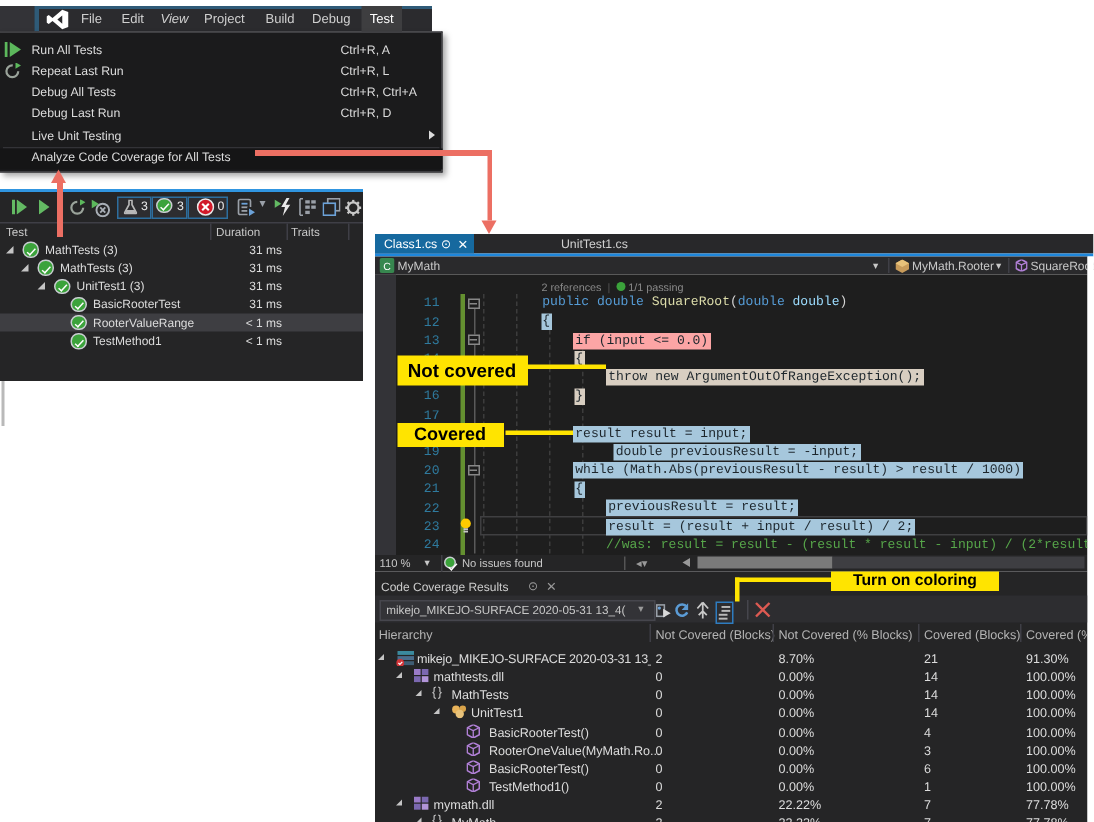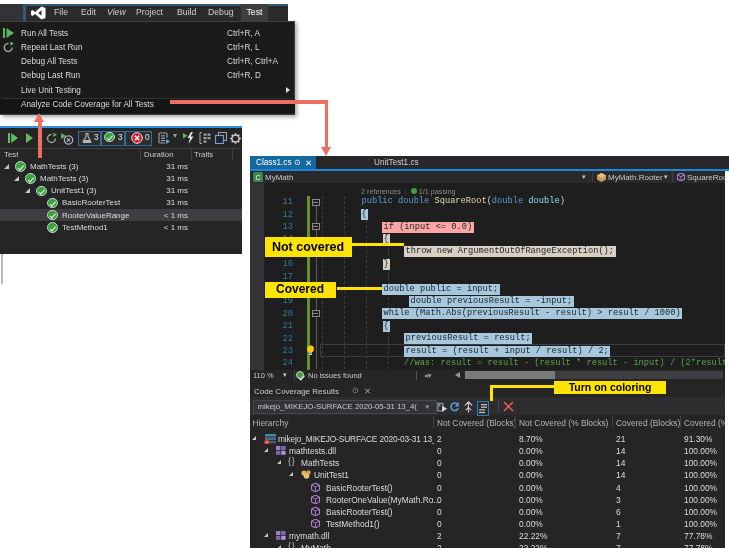--- a/index.html
+++ b/index.html
@@ -246,21 +246,21 @@
       <rect x="4" y="8.8" width="3" height="1.2" fill="#c8c8c8"></rect>
     </svg>
 
 <div class="mono" id="code" style="position:absolute;left:0;top:0;font-size:8.7px;letter-spacing:0;">
   <div class="abs" style="left:361.5px;top:196.4px;"><span style="color:#569cd6">public double</span> <span style="color:#dcdcaa">SquareRoot</span><span style="color:#d4d4d4">(</span><span style="color:#569cd6">double</span> <span style="color:#9cdcfe">double</span><span style="color:#d4d4d4">)</span></div>
   <div class="abs" style="left:360.5px;top:209.2px;background:#a6c7dc;color:#1d262c;padding:0 1px;">{</div>
   <div class="abs" style="left:382px;top:221.6px;background:#fca5a5;color:#1d262c;padding:0 1.5px;">if (input &lt;= 0.0)</div>
   <div class="abs" style="left:382.5px;top:234px;background:#d8cec1;color:#1d262c;padding:0 1px;">{</div>
   <div class="abs" style="left:404px;top:246.4px;background:#d8cec1;color:#1d262c;padding:0 1.5px;">throw new ArgumentOutOfRangeException();</div>
   <div class="abs" style="left:382.5px;top:258.8px;background:#d8cec1;color:#1d262c;padding:0 1px;">}</div>
-  <div class="abs" style="left:382px;top:283.6px;background:#a6c7dc;color:#1d262c;padding:0 1.5px;">double public = input;</div>
+  <div class="abs" style="left:382px;top:283.6px;background:#a6c7dc;color:#1d262c;padding:0 1.5px;">result result = input;</div>
   <div class="abs" style="left:382px;top:296px;background:#a6c7dc;color:#1d262c;padding:0 1.5px;margin-left:27px;">double previousResult = -input;</div>
   <div class="abs" style="left:382px;top:308.4px;background:#a6c7dc;color:#1d262c;padding:0 1.5px;">while (Math.Abs(previousResult - result) &gt; result / 1000)</div>
   <div class="abs" style="left:382.5px;top:320.8px;background:#a6c7dc;color:#1d262c;padding:0 1px;">{</div>
   <div class="abs" style="left:404px;top:333.2px;background:#a6c7dc;color:#1d262c;padding:0 1.5px;">previousResult = result;</div>
   <div class="abs" style="left:404px;top:345.6px;background:#a6c7dc;color:#1d262c;padding:0 1.5px;">result = (result + input / result) / 2;</div>
   <div class="abs" style="left:404px;top:358px;color:#57a64a;white-space:nowrap;">//was: result = result - (result * result - input) / (2*result</div>
 </div>
 </div>
 
 <div class="abs" style="left:250px;top:369.8px;width:475px;height:11.4px;background:#252526;color:#c8c8c8;font-size:7.5px;">

